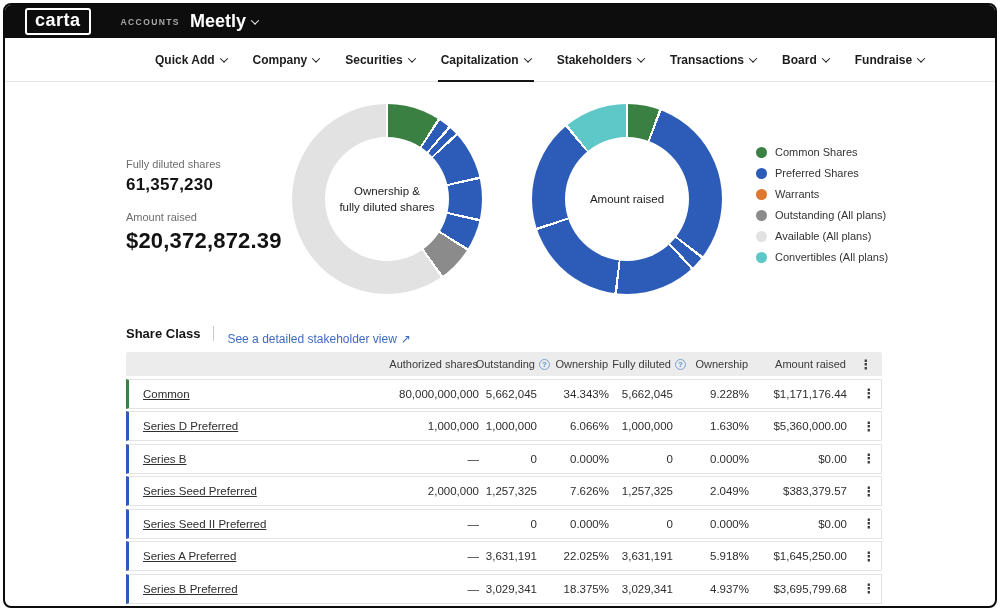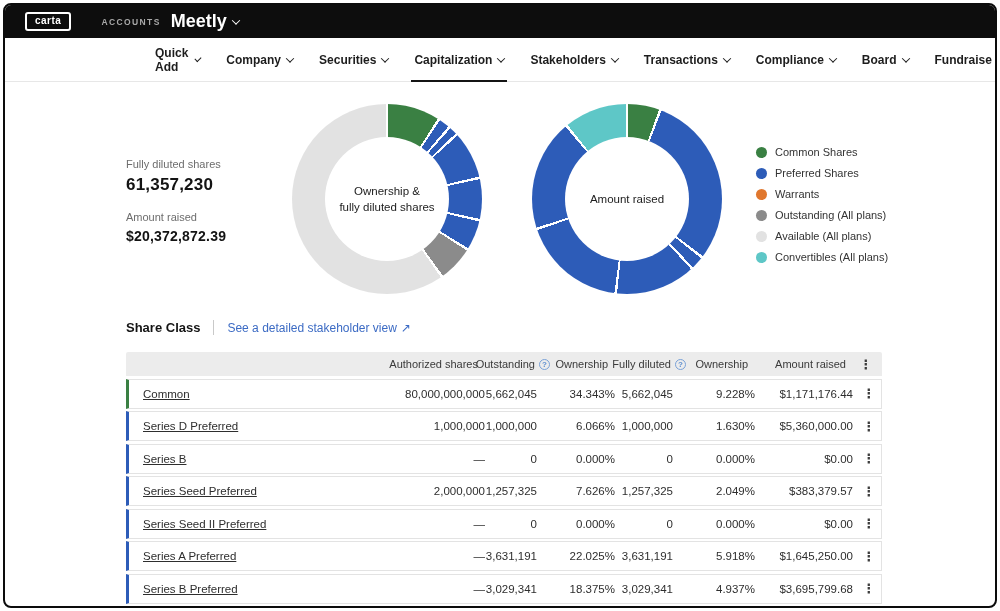--- a/index.html
+++ b/index.html
@@ -1,62 +1,62 @@
 <!DOCTYPE html>
 <html><head>
 <meta charset="utf-8">
 <style>
   * { box-sizing: border-box; margin: 0; padding: 0; }
   html,body { width:1000px; height:611px; background:#fff; font-family:"Liberation Sans","DejaVu Sans",sans-serif; }
   .frame { position:absolute; left:3px; top:3px; width:994px; height:605px; border:2px solid #0c0c0c; border-radius:8px; overflow:hidden; background:#fff; }
 
   
   .topbar { height:33px; background:#0d0d0d; display:flex; align-items:center; padding:0 20px; color:#fff; }
-  .logo-box { border:2px solid #fff; border-radius:3px; padding:1px 8px 3px; font-weight:bold; font-size:10px; letter-spacing:.5px; line-height:1.1; }
+  .logo-box { border:2px solid #fff; border-radius:3px; padding:1px 8px 3px; font-weight:bold; font-size:18px; letter-spacing:.5px; line-height:1.1; }
   .accounts-label { margin-left:30px; font-size:8.5px; color:#a9a9a9; letter-spacing:1.4px; font-weight:bold; }
   .account-switcher { margin-left:10px; font-size:18px; font-weight:bold; display:flex; align-items:center; gap:6px; cursor:pointer; }
   .topbar-right { margin-left:auto; display:flex; align-items:center; gap:32px; font-size:12px; font-weight:600; }
   .topbar-right .item { cursor:pointer; display:flex; align-items:center; gap:6px; }
   .chev { display:inline-block; width:6px; height:6px; border-right:1.5px solid currentColor; border-bottom:1.5px solid currentColor; transform:rotate(45deg) translate(-1px,-1px); }
 
   
   .navbar { height:44px; display:flex; align-items:stretch; gap:26px; padding-left:150px; border-bottom:1px solid #e7e7e7; background:#fff; }
   .nav-item { position:relative; display:flex; align-items:center; gap:6px; font-size:12px; font-weight:600; color:#1d1d1d; cursor:pointer; }
   .nav-item .chev { border-color:#1d1d1d; }
   .nav-item.active::after { content:""; position:absolute; left:-3px; right:-3px; bottom:-1px; height:2px; background:#141414; }
 
   
   .main { position:relative; height:532px; }
 
   .stats { position:absolute; left:121px; top:76px; }
   .stat-label { font-size:11px; color:#6d6d6d; margin-bottom:5px; }
   .stat-value { font-size:17px; font-weight:bold; color:#131313; margin-bottom:16px; letter-spacing:.2px; }
-  .stat-value.big { font-size:14px; }
+  .stat-value.big { font-size:22px; }
 
   .donut { position:absolute; width:190px; height:190px; border-radius:50%; }
   .donut-1 { left:287px; top:22px; }
   .donut-2 { left:527px; top:22px; }
   .donut-hole { position:absolute; left:33px; top:33px; width:124px; height:124px; background:#fff; border-radius:50%; display:flex; align-items:center; justify-content:center; }
   .donut-label { font-size:11.5px; color:#1c1c1c; text-align:center; white-space:pre-line; line-height:1.4; font-weight:500; }
 
   .legend { position:absolute; left:751px; top:64px; }
   .legend-item { display:flex; align-items:center; gap:8px; margin-bottom:9px; }
   .legend-dot { width:11px; height:11px; border-radius:50%; flex:0 0 auto; }
   .legend-label { font-size:11px; color:#333; }
 
   .share-bar { position:absolute; left:121px; top:238px; display:flex; align-items:center; }
   .share-title { font-size:13px; font-weight:bold; color:#141414; }
   .vdiv { width:1px; height:15px; background:#c9c9c9; margin:0 13px; }
-  .share-link { font-size:12px; color:#3c6bc4; cursor:pointer; display:flex; align-items:center; gap:4px; }
+  .share-link { font-size:12px; color:#3c6bc4; cursor:pointer; display:flex; align-items:center; gap:4px;margin-top:12px; }
 
   
   .table { position:absolute; left:121px; top:270px; width:756px; }
   .thead, .trow { display:grid; grid-template-columns:160px 196px 72px 58px 78px 62px 98px 32px; align-items:center; }
   .thead { height:24px; background:#ececec; border-radius:2px 2px 0 0; font-size:11px; color:#3a3a3a; font-weight:500; }
-  .cell { text-align:right; padding-right:0; overflow:hidden; white-space:nowrap; }
+  .cell { text-align:right; padding-right:6px; overflow:hidden; white-space:nowrap; }
   .cell.name { text-align:left; padding-left:14px; padding-right:0;text-decoration:underline; }
   .cell.pad-icon { padding-right:20px; }
   .hcell { display:flex; justify-content:flex-end; align-items:center; padding-right:4px; }
   .info-icon { width:11px; height:11px; border-radius:50%; border:1px solid #7aa2d8; color:#5d8ed0; font-size:8px; line-height:10px; text-align:center; margin-left:4px; flex:0 0 auto; font-weight:bold; cursor:pointer; }
   .kebab { text-align:center; font-size:13px; color:#3d3d3d; font-weight:bold; cursor:pointer; padding:0; }
   .trow { height:30px; margin-top:2.5px; background:#fff; border:1px solid #e3e3e3; border-left-width:3px; font-size:11.5px; color:#2e2e2e; cursor:pointer; }
 </style>
 </head>
 <body>
 
@@ -96,24 +96,20 @@
       <div class="nav-item">
         <span>Stakeholders</span>
         <span class="chev"></span>
       </div>
 
       <div class="nav-item">
         <span>Transactions</span>
         <span class="chev"></span>
       </div>
 
-      <div class="nav-item">
-        <span>Compliance</span>
-        <span class="chev"></span>
-      </div>
 
       <div class="nav-item">
         <span>Board</span>
         <span class="chev"></span>
       </div>
 
       <div class="nav-item">
         <span>Fundraise</span>
         <span class="chev"></span>
       </div>

